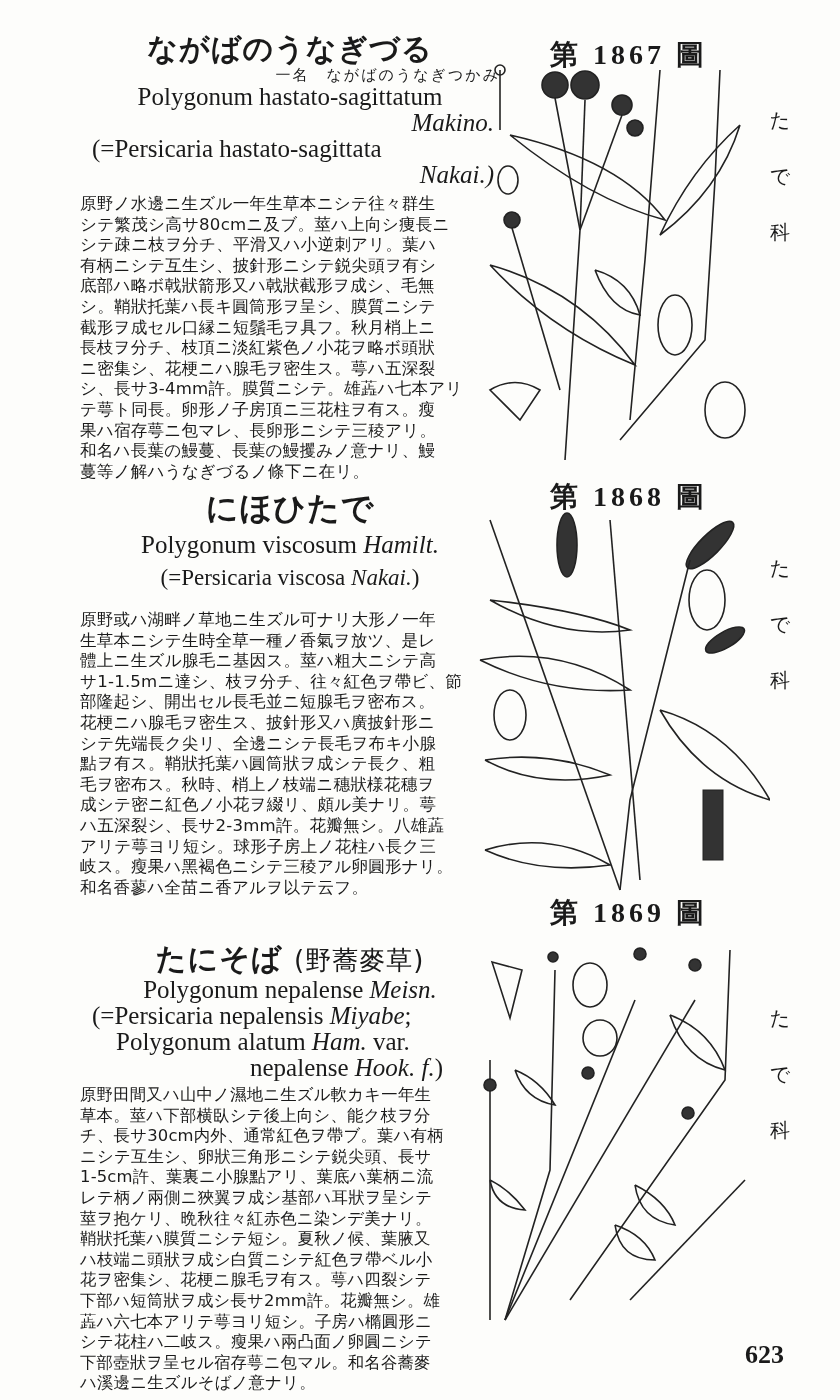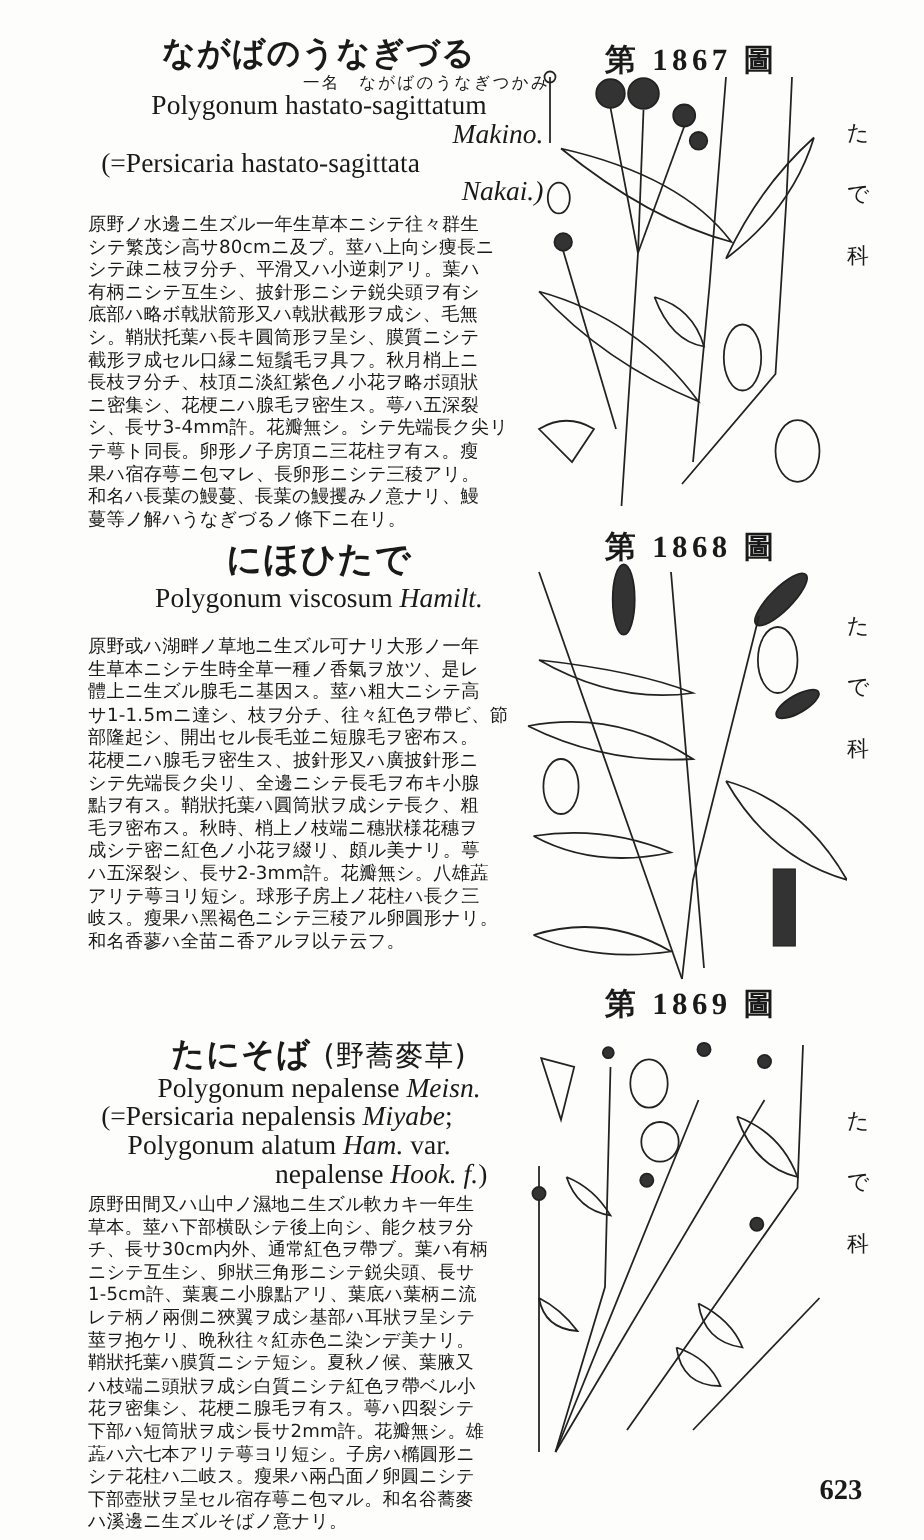--- a/index.html
+++ b/index.html
@@ -41,31 +41,32 @@
   <div class="body-text">
     <div>原野ノ水邊ニ生ズル一年生草本ニシテ往々群生</div>
     <div>シテ繁茂シ高サ80cmニ及ブ。莖ハ上向シ痩長ニ</div>
     <div>シテ疎ニ枝ヲ分チ、平滑又ハ小逆刺アリ。葉ハ</div>
     <div>有柄ニシテ互生シ、披針形ニシテ鋭尖頭ヲ有シ</div>
     <div>底部ハ略ボ戟狀箭形又ハ戟狀截形ヲ成シ、毛無</div>
     <div>シ。鞘狀托葉ハ長キ圓筒形ヲ呈シ、膜質ニシテ</div>
     <div>截形ヲ成セル口縁ニ短鬚毛ヲ具フ。秋月梢上ニ</div>
     <div>長枝ヲ分チ、枝頂ニ淡紅紫色ノ小花ヲ略ボ頭狀</div>
     <div>ニ密集シ、花梗ニハ腺毛ヲ密生ス。萼ハ五深裂</div>
-    <div>シ、長サ3-4mm許。花瓣無シ。シテ先端長ク尖リ</div>
+    <div>シ、長サ3-4mm許。膜質ニシテ。雄蕋ハ七本アリ</div>
     <div>テ萼ト同長。卵形ノ子房頂ニ三花柱ヲ有ス。瘦</div>
     <div>果ハ宿存萼ニ包マレ、長卵形ニシテ三稜アリ。</div>
     <div>和名ハ長葉の鰻蔓、長葉の鰻攫みノ意ナリ、鰻</div>
     <div>蔓等ノ解ハうなぎづるノ條下ニ在リ。</div>
   </div>
 </div>
 
 <div class="entry" style="top:488px;">
   <div class="jp-title" style="font-size:32px;line-height:40px;">にほひたで</div>
   <div class="latin center" style="line-height:34px;"><span>Polygonum viscosum</span> <i>Hamilt.</i></div>
+  <div class="latin center" style="font-size:23px;line-height:32px;"><span>(=Persicaria viscosa </span><i>Nakai.</i><span>)</span></div>
   <div class="body-text" style="margin-top:16px;">
     <div>原野或ハ湖畔ノ草地ニ生ズル可ナリ大形ノ一年</div>
     <div>生草本ニシテ生時全草一種ノ香氣ヲ放ツ、是レ</div>
     <div>體上ニ生ズル腺毛ニ基因ス。莖ハ粗大ニシテ高</div>
     <div>サ1-1.5mニ達シ、枝ヲ分チ、往々紅色ヲ帶ビ、節</div>
     <div>部隆起シ、開出セル長毛並ニ短腺毛ヲ密布ス。</div>
     <div>花梗ニハ腺毛ヲ密生ス、披針形又ハ廣披針形ニ</div>
     <div>シテ先端長ク尖リ、全邊ニシテ長毛ヲ布キ小腺</div>
     <div>點ヲ有ス。鞘狀托葉ハ圓筒狀ヲ成シテ長ク、粗</div>
     <div>毛ヲ密布ス。秋時、梢上ノ枝端ニ穗狀様花穗ヲ</div>

